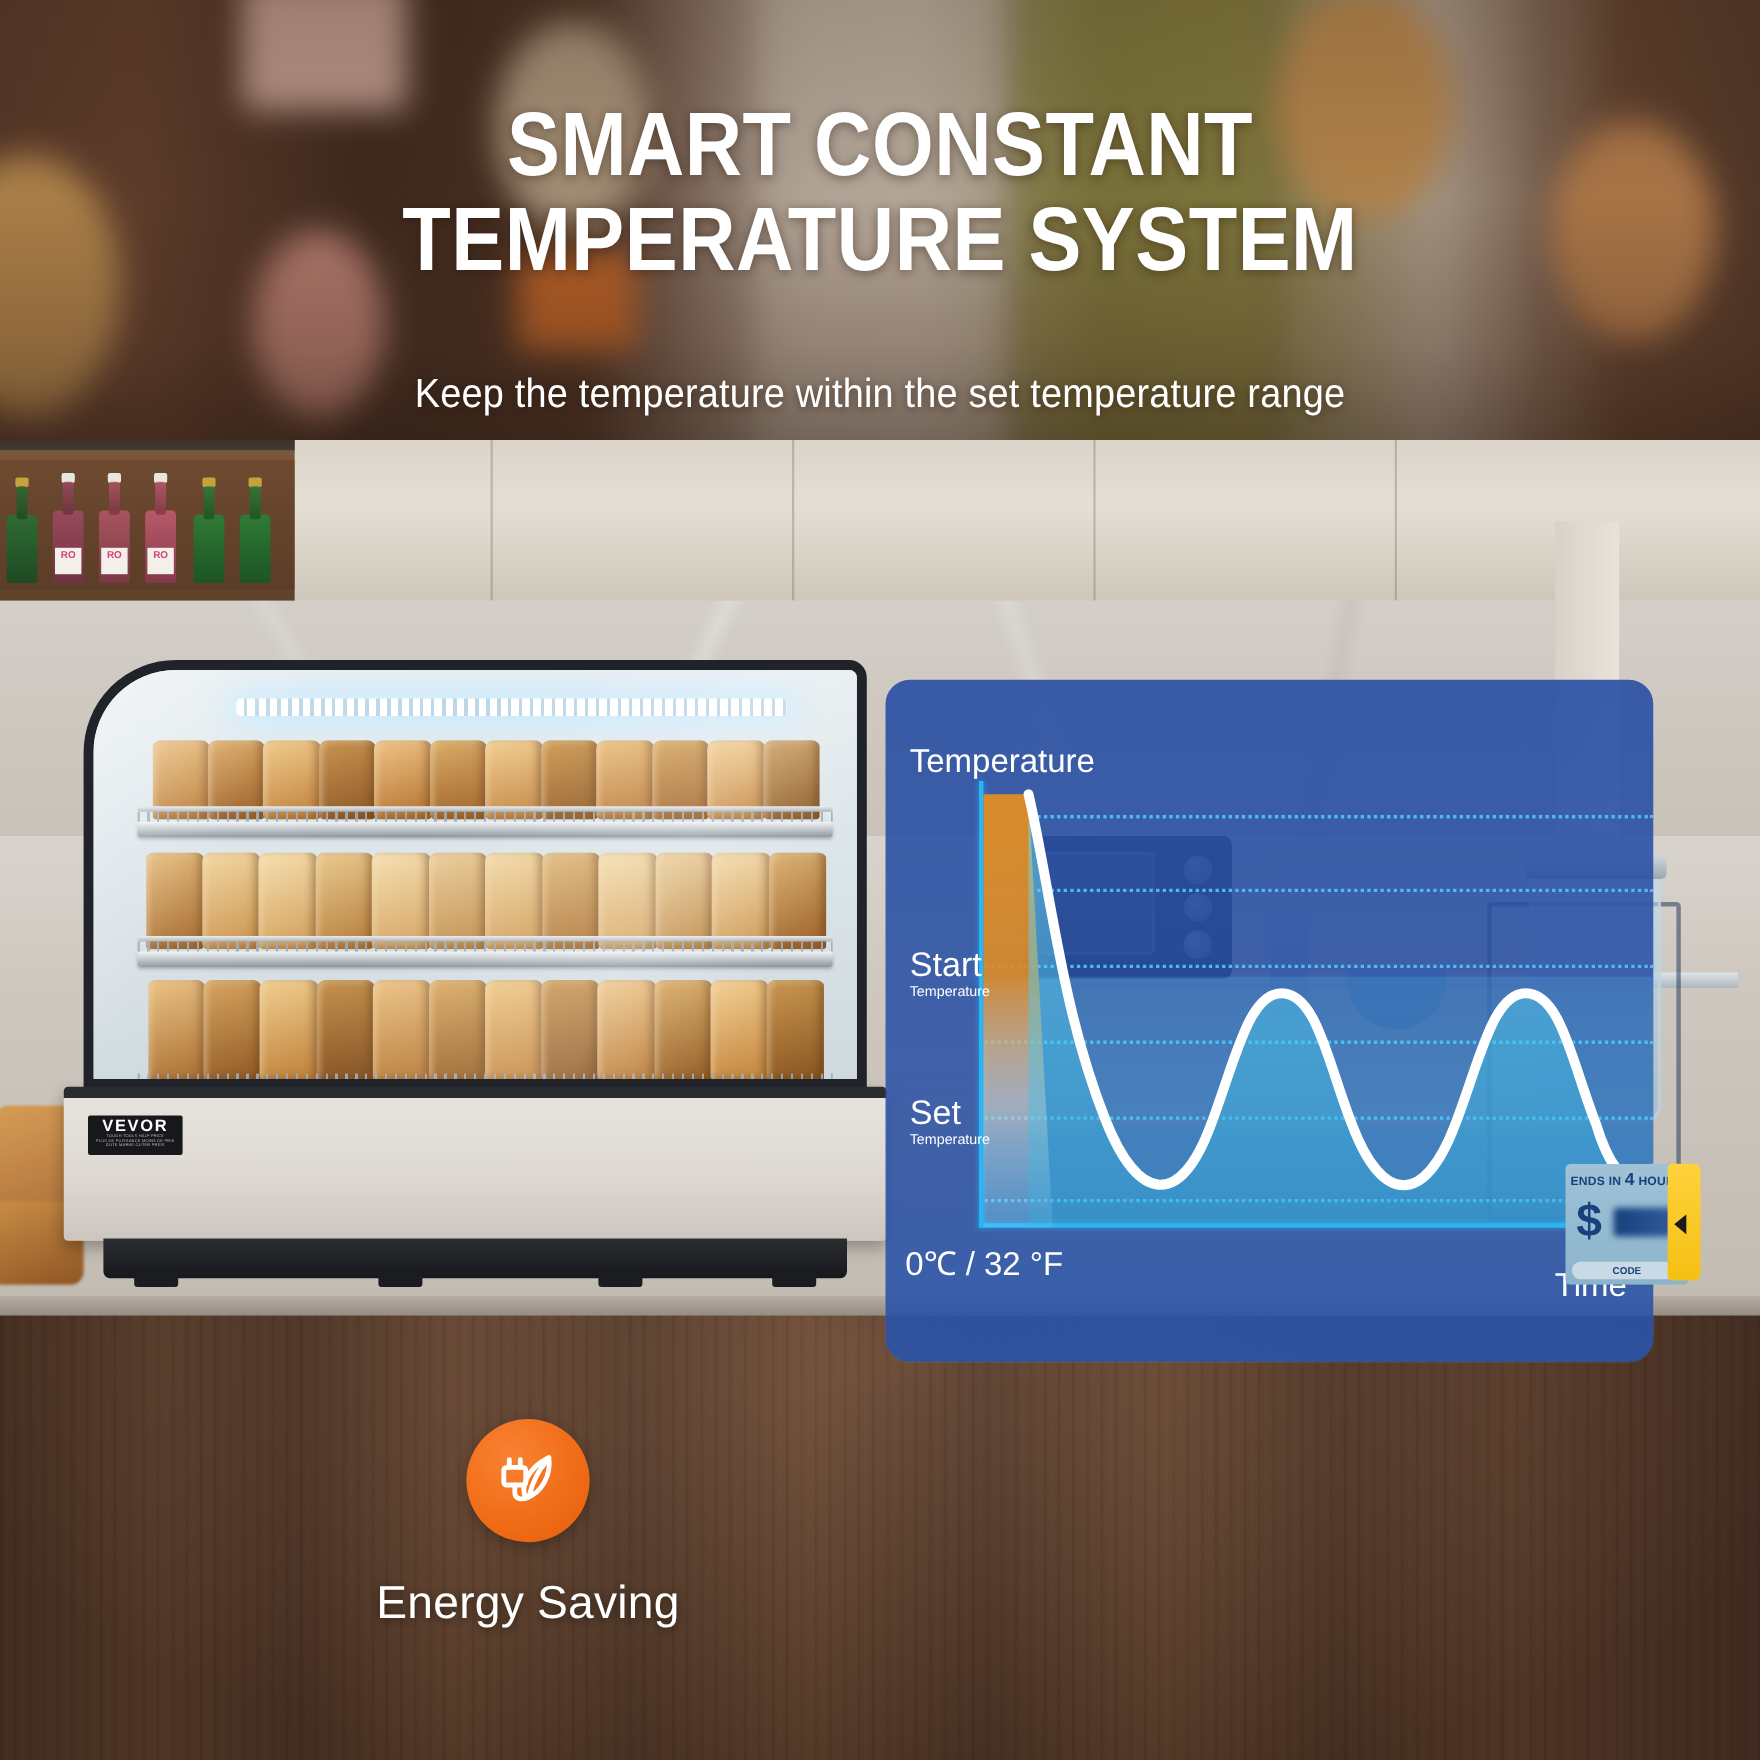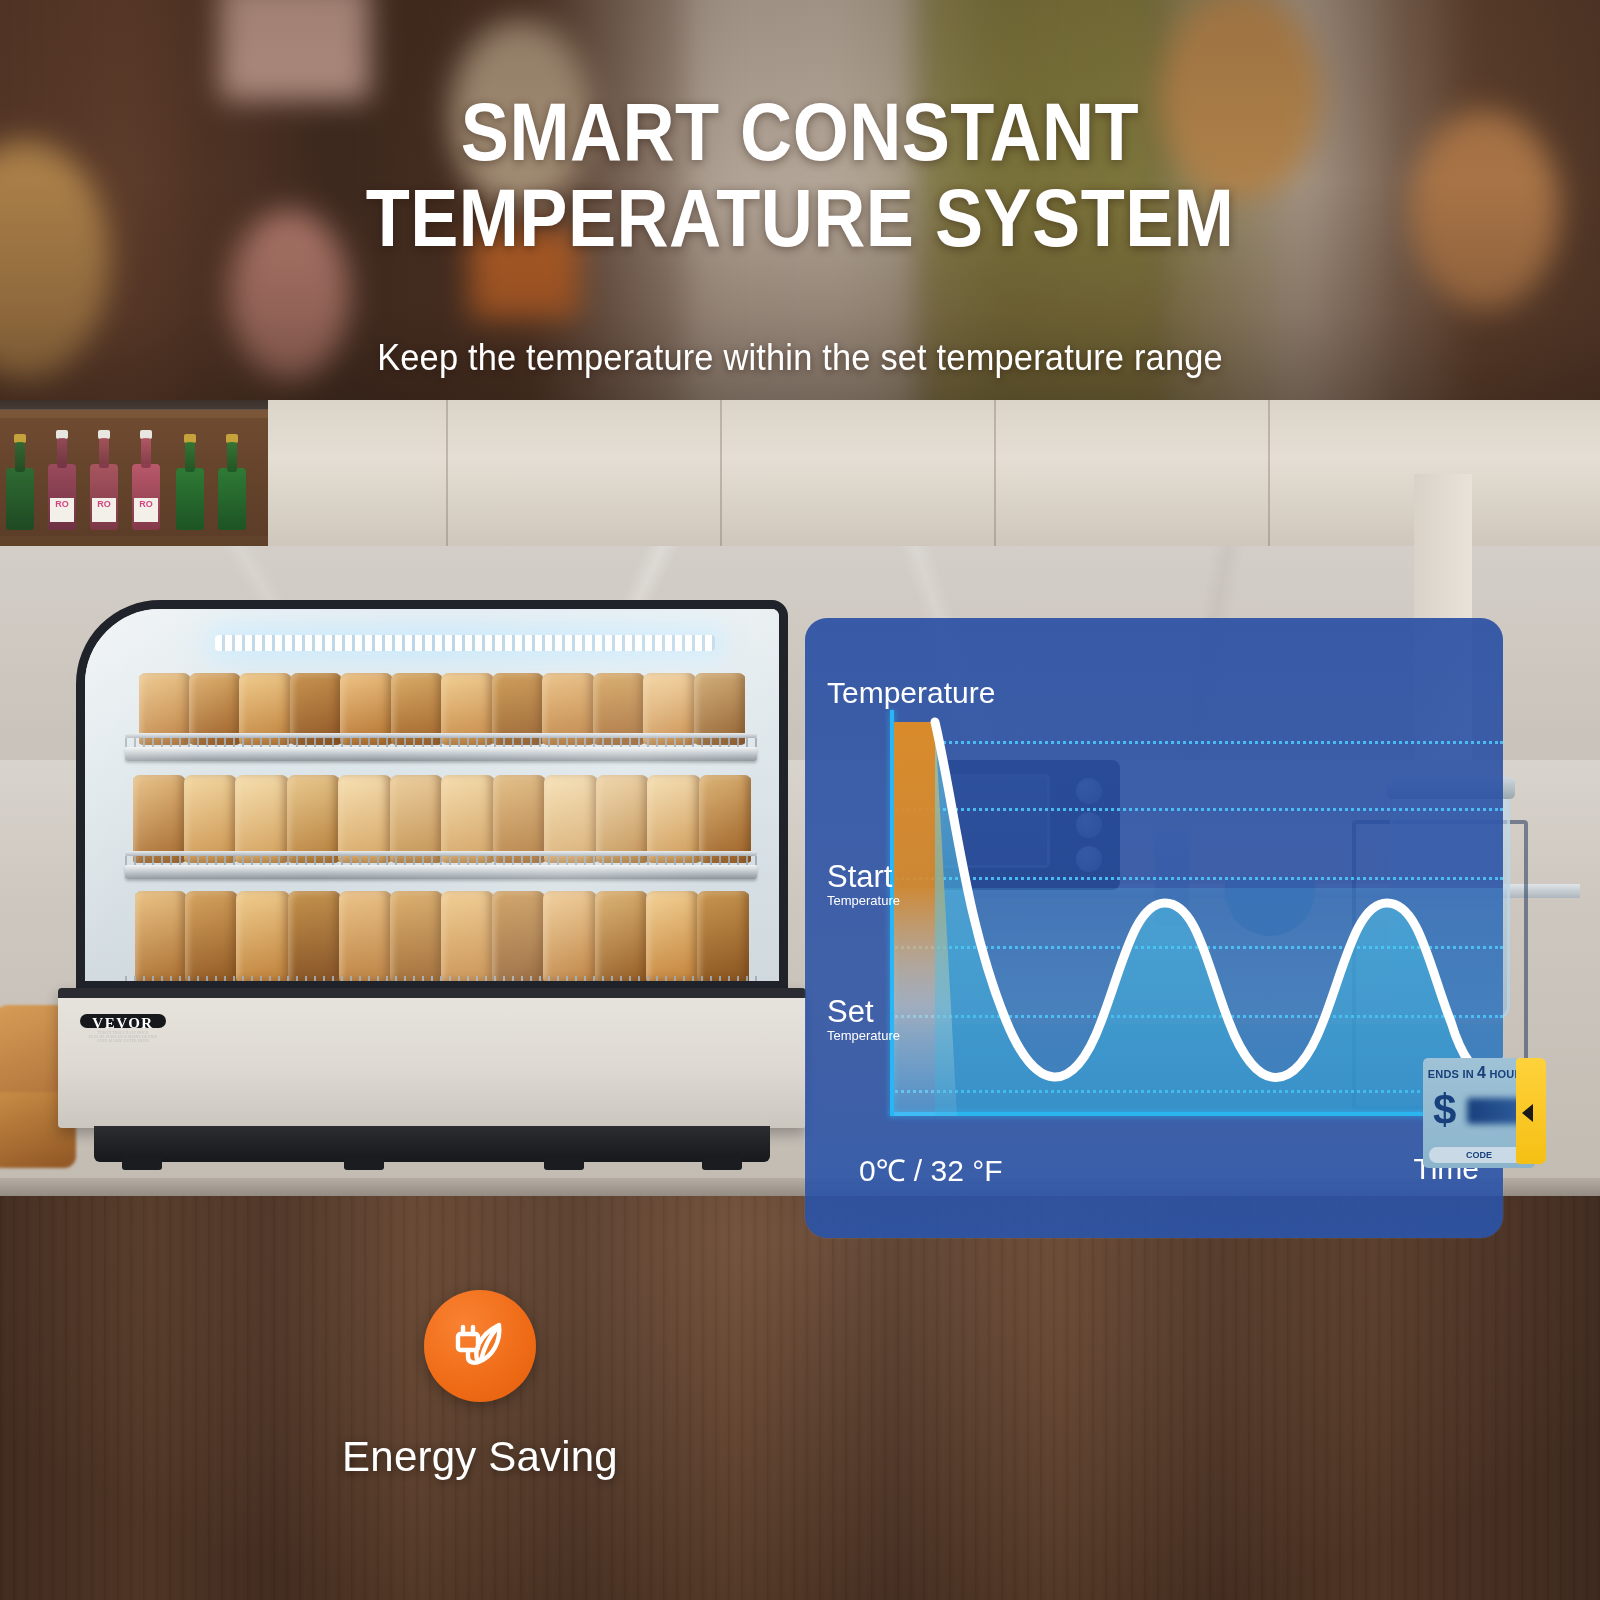--- a/index.html
+++ b/index.html
@@ -120,22 +120,22 @@
   .shelf-rail { position:absolute; left:40px; width:632px; height:5px;
     background:linear-gradient(180deg,#e9ecee,#a8b0b6); border-radius:3px; }
 
   .breadrow { position:absolute; display:flex; align-items:flex-end; overflow:hidden; }
   .loaf { flex:1; height:100%; border-radius:8px 8px 5px 5px; margin:0 -1px;
     box-shadow:inset -5px -2px 8px rgba(90,50,18,.45), inset 3px 2px 6px rgba(255,230,190,.45); }
 
   .case-body { position:absolute; left:0; top:388px; width:748px; height:140px;
     background:linear-gradient(180deg,#2a2c31 0%,#2a2c31 10px,#e6e2dc 10px,#dedad3 55%,#cbc6be 100%);
     border-radius:4px; box-shadow:0 6px 14px rgba(0,0,0,.28); }
-  .vevor { position:absolute; left:22px; top:26px; width:86px; height:14px;
-    background:#17181b; border-radius:13px; color:#fff;font-family:Liberation Serif, serif; }
+  .vevor { position:absolute; left:22px; top:26px; width:86px; height:36px;
+    background:#17181b; border-radius:2px; color:#fff; }
   .vevor .vw { font-size:15px; font-weight:bold; letter-spacing:1.5px; text-align:center;
     line-height:15px; padding-top:2px; }
   .vevor .vs { font-size:3.6px; line-height:4px; text-align:center; color:#bdbdbd; letter-spacing:.2px;}
   .case-feet { position:absolute; left:36px; top:526px; width:676px; height:36px;
     background:linear-gradient(180deg,#2b2d31,#17181b); border-radius:0 0 6px 6px; }
   .foot { position:absolute; bottom:-8px; width:40px; height:16px; background:#1b1c20; border-radius:3px; }
 
   .side-bread { position:absolute; left:-6px; top:1005px; width:70px; height:120px;
     background:linear-gradient(160deg,#d89a4e,#a6642b); border-radius:14px 8px 10px 10px;
     filter:blur(1.2px); opacity:.92; }
@@ -186,21 +186,21 @@
   .band-low { position:absolute; left:85px; right:0; top:406px; bottom:122px;
     background:linear-gradient(180deg, rgba(70,190,230,.34), rgba(60,175,220,.42)); }
 
   .curve-svg { position:absolute; left:0; top:0; width:698px; height:620px; }
 
   .lbl-temp { position:absolute; left:22px; top:58px; color:#fff; font-size:30px; }
   .lbl-start { position:absolute; left:22px; top:243px; color:#fff; }
   .lbl-set { position:absolute; left:22px; top:378px; color:#fff; }
   .lbl-big { font-size:31px; line-height:32px; display:block; }
   .lbl-small { font-size:13px; line-height:16px; display:block; }
-  .lbl-zero { position:absolute; left:18px; bottom:48px; color:#fff; font-size:30px;margin-left:36px; }
+  .lbl-zero { position:absolute; left:18px; bottom:70px; color:#fff; font-size:30px; }
   .lbl-time { position:absolute; right:24px; bottom:52px; color:#fff; font-size:30px; }
 
   
   .coupon { position:absolute; left:1423px; top:1058px; width:112px; height:110px;
     border-radius:5px; overflow:hidden; filter:blur(.3px); }
   .coupon-body { position:absolute; inset:0; background:linear-gradient(180deg,#9fc2d6,#8bb4cc); }
   .coupon-top { position:absolute; left:0; right:0; top:4px; height:22px; color:#18407a;
     font-size:11px; font-weight:bold; text-align:center; line-height:22px; letter-spacing:.2px; }
   .coupon-top b { font-size:16px; }
   .coupon-dollar { position:absolute; left:10px; top:28px; color:#17407c; font-size:42px;

